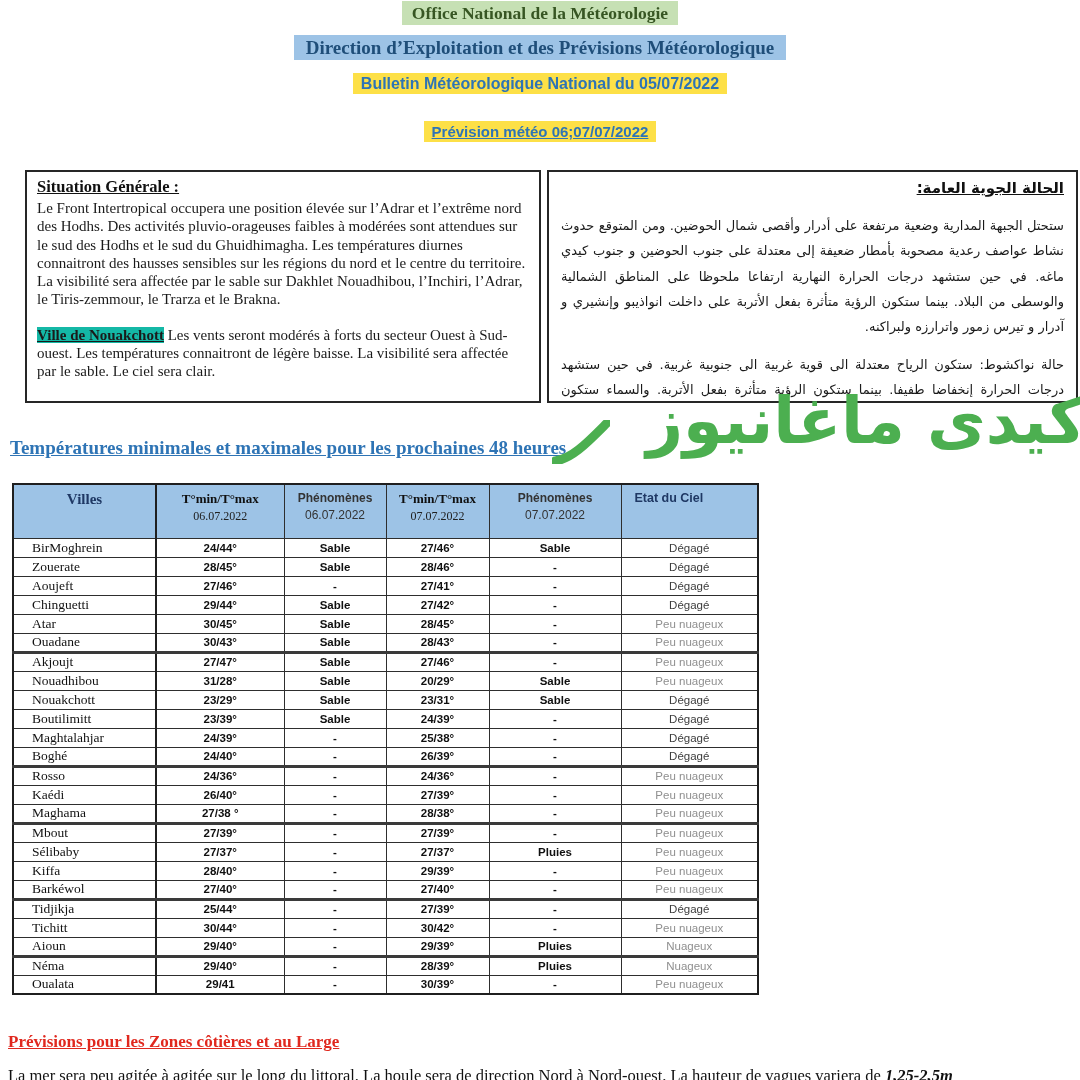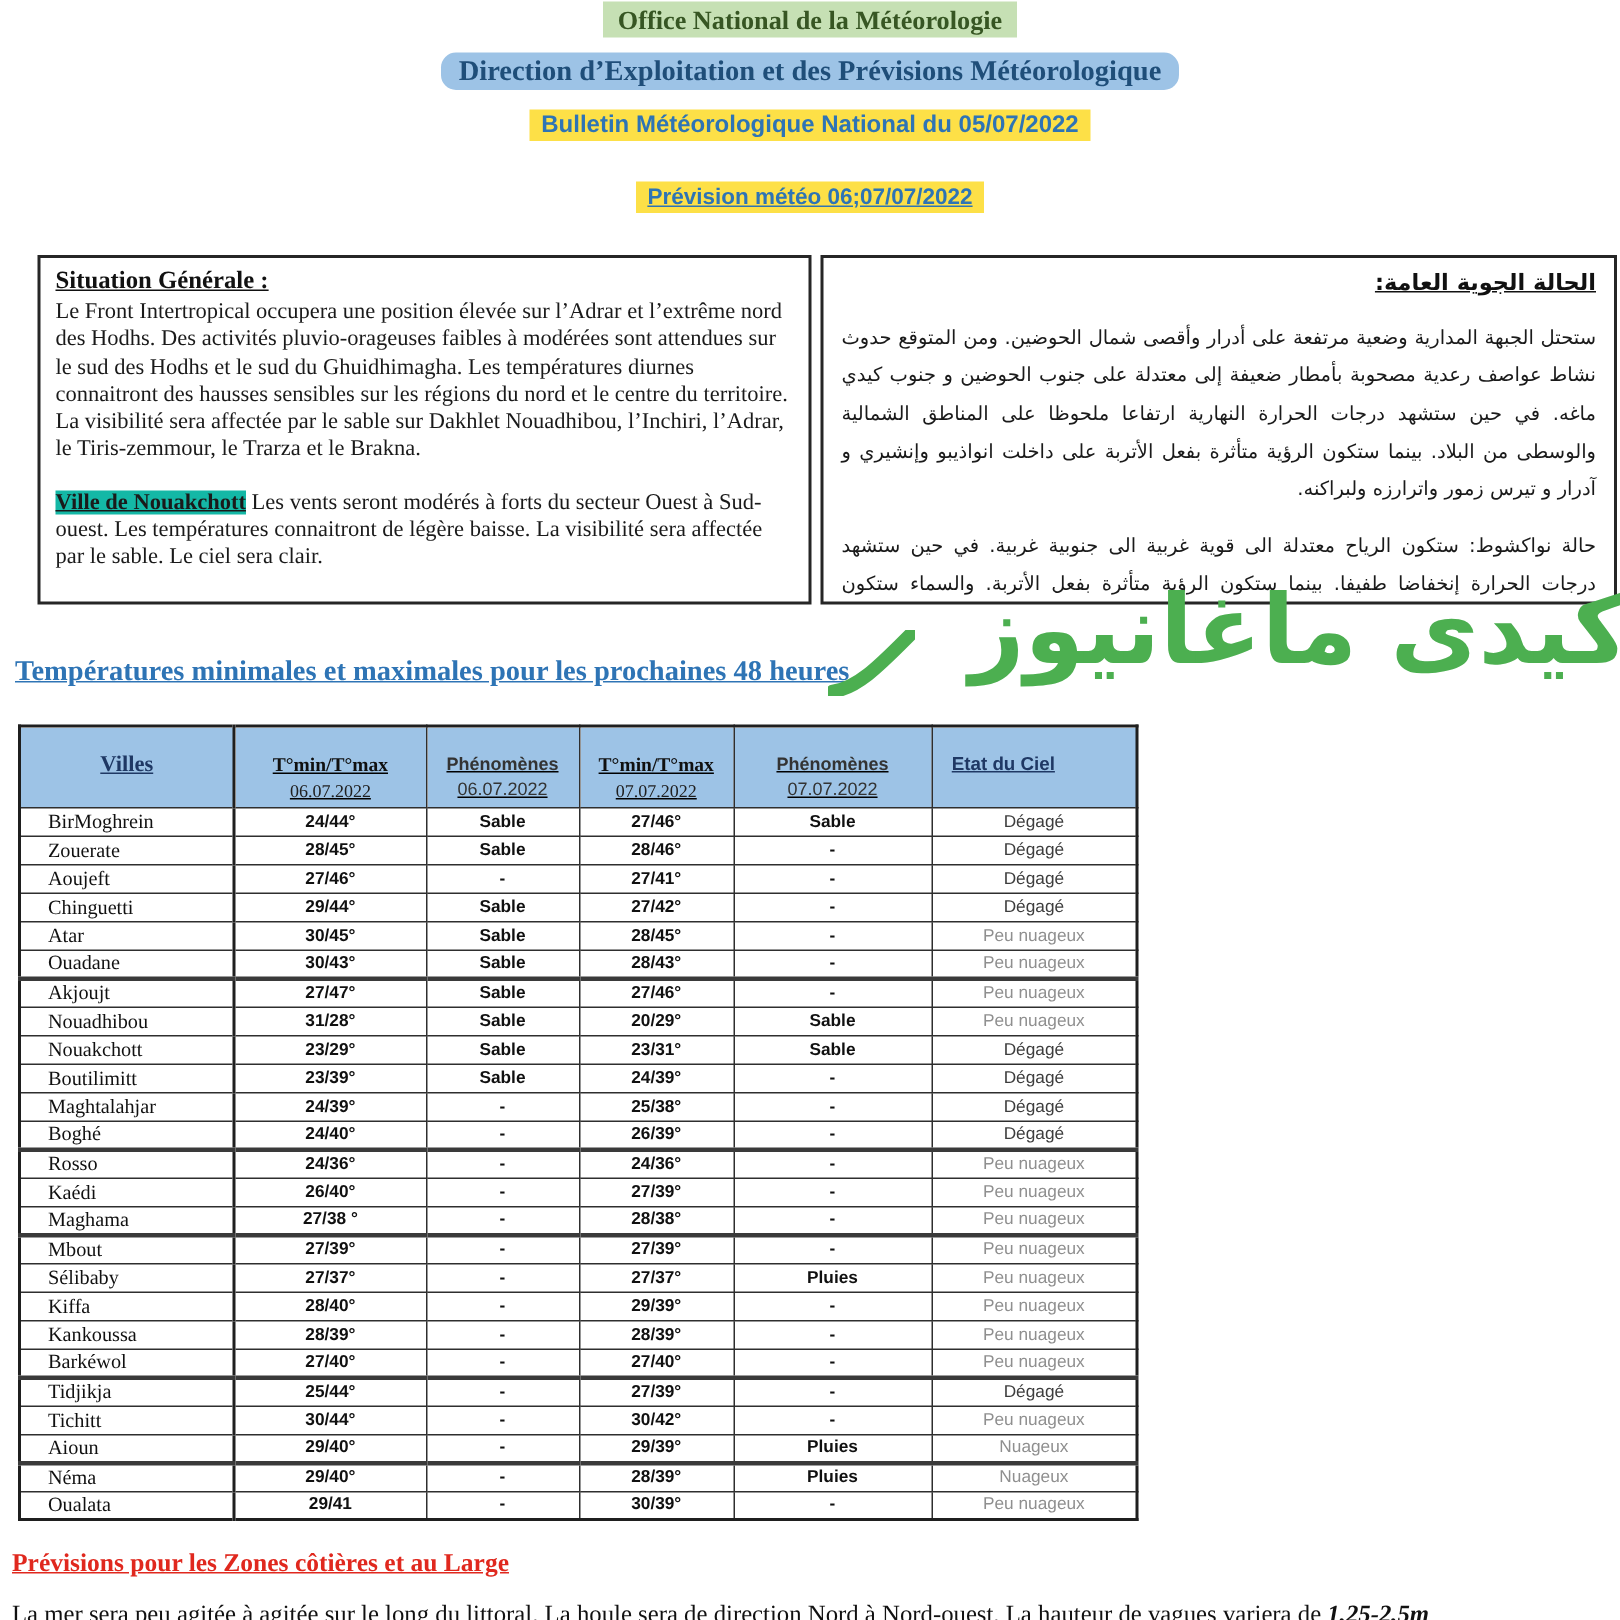--- a/index.html
+++ b/index.html
@@ -7,21 +7,21 @@
   body { font-family:"Liberation Serif", serif; }
   .page { position:relative; width:1080px; height:1080px; overflow:hidden; background:#ffffff; }
 
   
   .hd { position:absolute; left:0; width:100%; text-align:center; }
   .hd1 { top:3px;  font:bold 17.5px "Liberation Serif", serif; }
   .hd2 { top:37px; font:bold 19px "Liberation Serif", serif; }
   .hd3 { top:75px; font:bold 16px "Liberation Sans", sans-serif; }
   .hd4 { top:123px; font:bold 15px "Liberation Sans", sans-serif; }
   .hl-green { background:#C6E0B4; color:#375623; padding:2px 10px; }
-  .hl-blue  { background:#9DC3E6; color:#1F4E79; padding:2px 12px;border-radius:10px; }
+  .hl-blue  { background:#9DC3E6; color:#1F4E79; padding:2px 12px; }
   .hl-pale  { background:#fde047; color:#2E74B5; padding:2px 8px; }
   .hd4 .hl-pale { text-decoration:underline; }
 
   
   .box { position:absolute; top:170px; height:233px; border:2px solid #262626; background:#fff; overflow:hidden; }
   .left-box  { left:25px;  width:516px; padding:5px 10px; }
   .right-box { left:547px; width:531px; padding:7px 12px; direction:rtl; }
   .box-title { font:bold 16.5px "Liberation Serif", serif; text-decoration:underline; margin-bottom:2px; color:#111; }
   .box-para  { font:15px/1.22 "Liberation Serif", serif; color:#1a1a1a; }
   .np { margin-top:17px; }
@@ -38,21 +38,21 @@
 
   
   .temps-heading { position:absolute; top:437px; left:10px;
                    font:bold 19px "Liberation Serif", serif; color:#2E74B5; text-decoration:underline; }
 
   
   .temps-table { position:absolute; top:483px; left:12px; width:745px;
                  border-collapse:collapse; table-layout:fixed; border:2px solid #1f1f1f; background:#fff; }
   .temps-table th, .temps-table td { border:1px solid #2e2e2e; overflow:hidden; }
   .temps-table thead tr { background:#9DC3E6; height:54px; }
-  .temps-table th { vertical-align:top; padding-top:17px;text-decoration:underline; }
+  .temps-table th { vertical-align:top; padding-top:6px; }
   .th-villes { font:bold 15px "Liberation Serif", serif; color:#1F3864; text-align:center; }
   .th-l1.serif { font:bold 13px "Liberation Serif", serif; color:#101010; text-align:center; }
   .th-l2.serif { font:12px "Liberation Serif", serif; color:#202020; text-align:center; margin-top:2px; }
   .th-l1.sans { font:bold 12px "Liberation Sans", sans-serif; color:#333; text-align:center; }
   .th-l2.sans { font:12px "Liberation Sans", sans-serif; color:#333; text-align:center; margin-top:3px; }
   .th-etat { font:bold 12.5px "Liberation Sans", sans-serif; color:#1F3864; text-align:left; padding-left:13px; }
   .temps-table tbody tr { height:19px; }
   td.c-city { font:13.5px "Liberation Serif", serif; color:#111; padding-left:18px; border-right:2px solid #1f1f1f; }
   .th-villes { border-right:2px solid #1f1f1f !important; }
   td.c-t1, td.c-t2, td.c-ph1, td.c-ph2 { font:bold 11.5px "Liberation Sans", sans-serif; color:#101010; text-align:center; }
@@ -274,28 +274,20 @@
           <td class="c-sky sky-gray">Peu nuageux</td>
         </tr>
         <tr>
           <td class="c-city">Kiffa</td>
           <td class="c-t1">28/40°</td>
           <td class="c-ph1">-</td>
           <td class="c-t2">29/39°</td>
           <td class="c-ph2">-</td>
           <td class="c-sky sky-gray">Peu nuageux</td>
         </tr>
-        <tr>
-          <td class="c-city">Kankoussa</td>
-          <td class="c-t1">28/39°</td>
-          <td class="c-ph1">-</td>
-          <td class="c-t2">28/39°</td>
-          <td class="c-ph2">-</td>
-          <td class="c-sky sky-gray">Peu nuageux</td>
-        </tr>
         <tr class="group-end">
           <td class="c-city">Barkéwol</td>
           <td class="c-t1">27/40°</td>
           <td class="c-ph1">-</td>
           <td class="c-t2">27/40°</td>
           <td class="c-ph2">-</td>
           <td class="c-sky sky-gray">Peu nuageux</td>
         </tr>
         <tr>
           <td class="c-city">Tidjikja</td>

